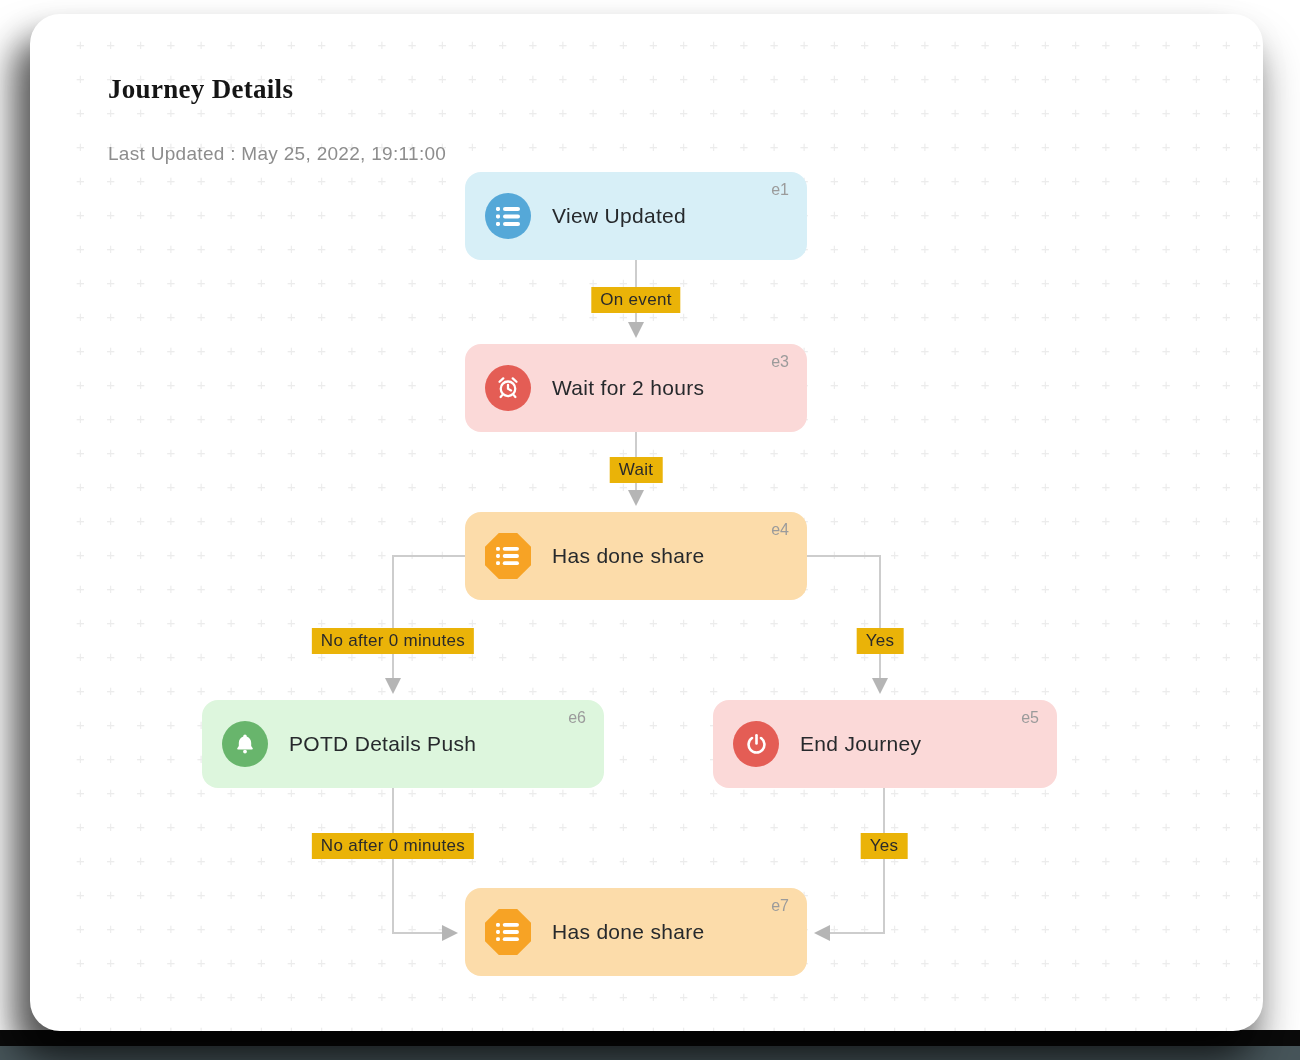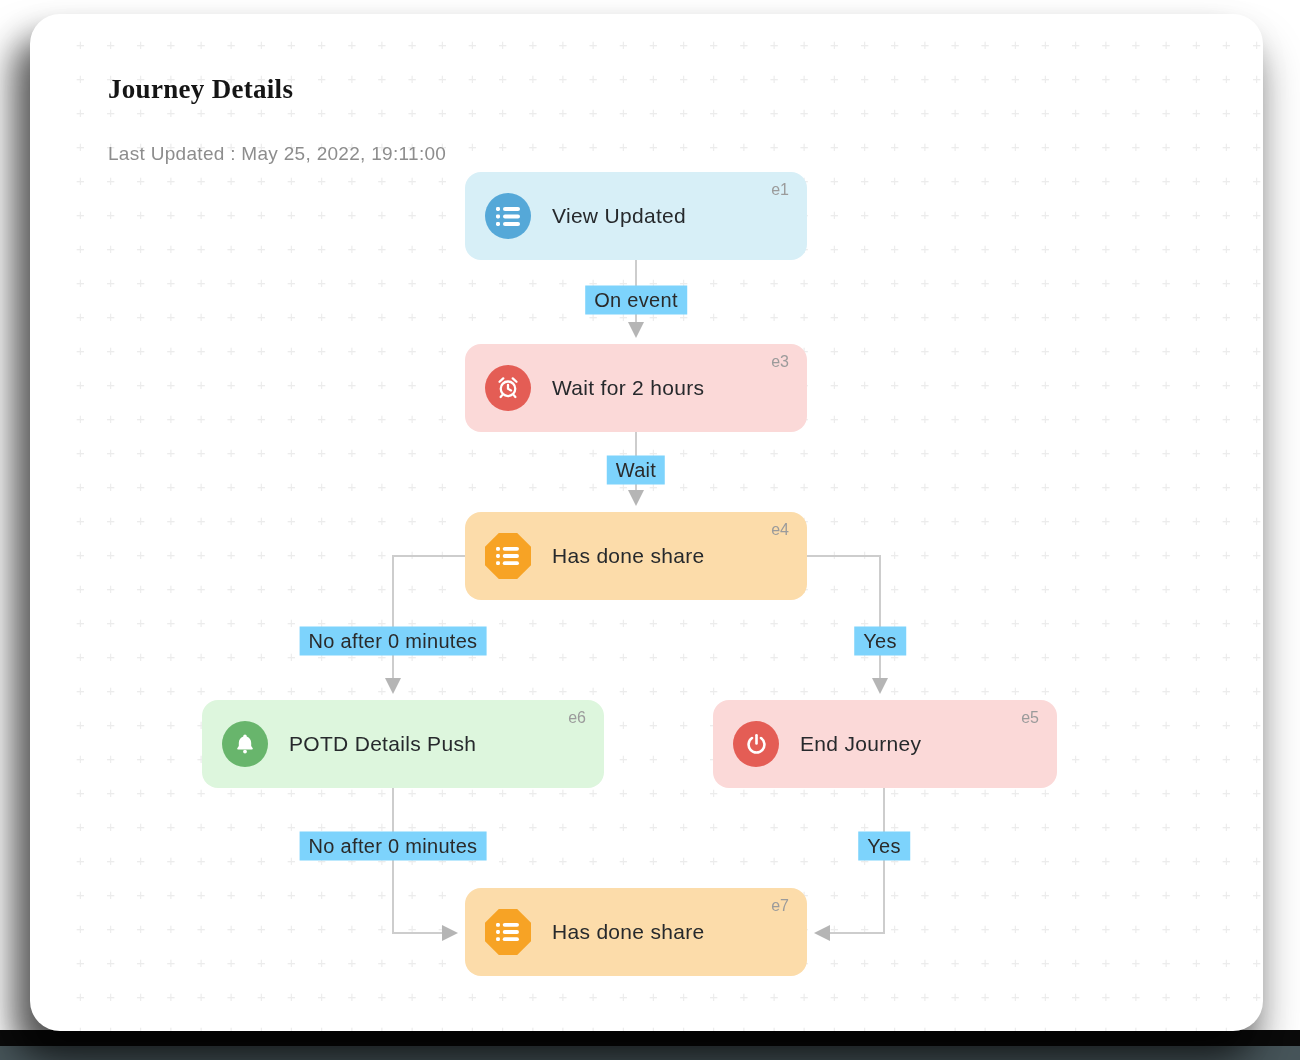--- a/index.html
+++ b/index.html
@@ -32,22 +32,22 @@
   .page-subtitle {
     position:absolute; left:78px; top:112px;
     font-size:19px; font-weight:400; color:var(--subtitleText,#8d8d8d); letter-spacing:.3px;margin-top:17px;
   }
 
   svg.edges { position:absolute; left:0; top:0; width:1300px; height:1060px; pointer-events:none; }
   svg.edges path.wire { stroke:var(--line,#cdcdcd); stroke-width:2; fill:none; }
 
   .edge-label {
     position:absolute; transform:translate(-50%,-50%);
-    background:#7dd3fc; padding:3px 9px;
-    font-size:20px; color:var(--edgeText,#2a2a2a); letter-spacing:.3px; white-space:nowrap;
+    background:#eab308; padding:3px 9px;
+    font-size:17px; color:var(--edgeText,#2a2a2a); letter-spacing:.3px; white-space:nowrap;
   }
 
   .node {
     position:absolute; height:88px; border-radius:16px;
     display:flex; align-items:center; cursor:pointer;
   }
   .node .nlabel { font-size:21px; font-weight:500; color:var(--nodeText,#26292c); letter-spacing:.3px; }
   .node .nid {
     position:absolute; top:9px; right:18px;
     font-size:16px; color:var(--idText,#9b9b9b); font-weight:400;

